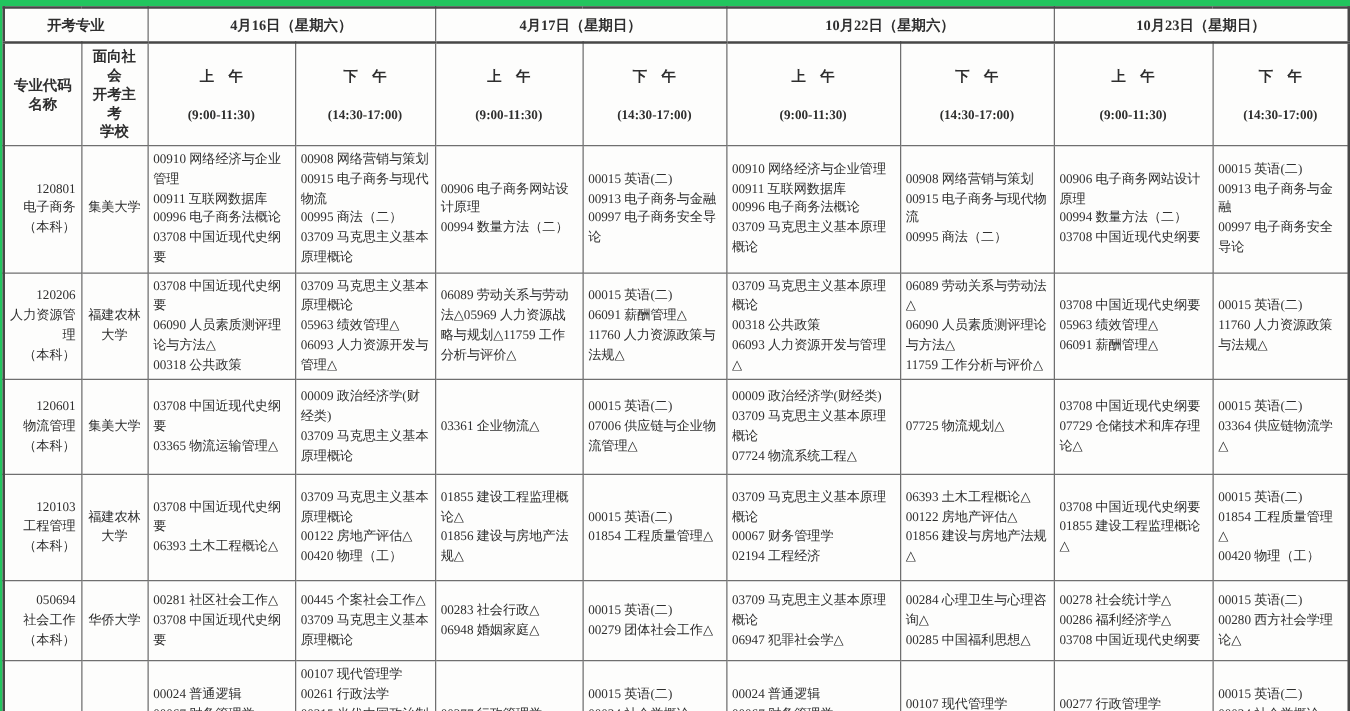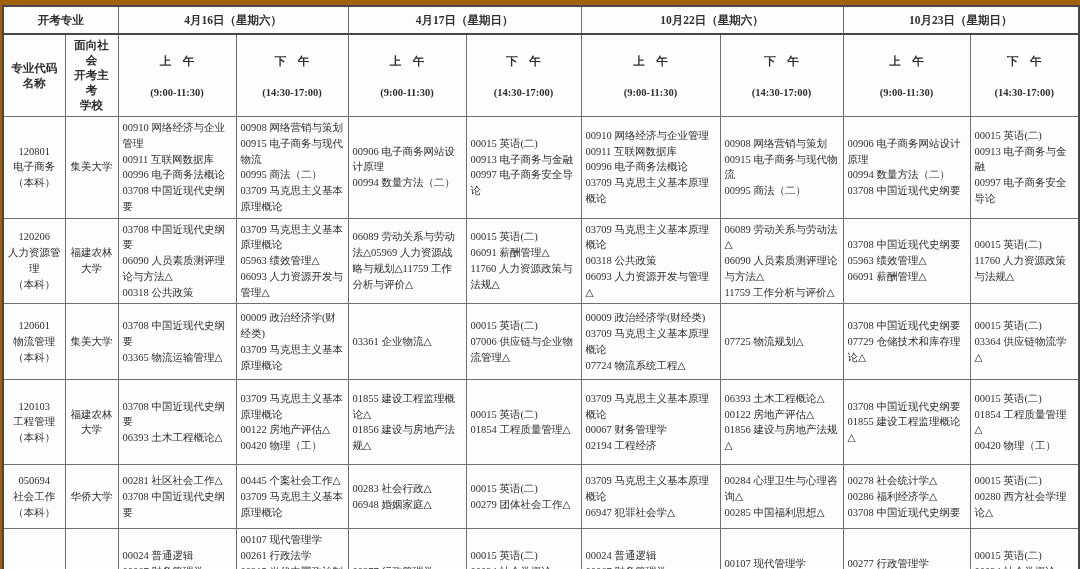--- a/index.html
+++ b/index.html
@@ -5,21 +5,21 @@
   html,body { margin:0; padding:0; }
   body {
     background:#cfcecb;
     font-family:"Liberation Serif","DejaVu Serif",serif;
     color:#2e2e2e;
   }
   .sheet {
     position:relative;
     width:1080px; height:569px;
     overflow:hidden;
-    background:#a16207;
+    background:#22c55e;
   }
   table.schedule {
     border-collapse:collapse;
     table-layout:fixed;
     width:1076px;
     margin:5px 0 0 2px;
     background:#fdfdfc;
     border:2px solid #474747;
   }
   th, td {
@@ -28,21 +28,21 @@
     vertical-align:middle;
     overflow:hidden;
   }
   thead th { text-align:center; font-weight:bold; font-size:11.5px; }
   thead tr.dates-row { height:28px; }
   thead tr.dates-row th { border-bottom:2px solid #474747; }
   thead tr.sessions-row { height:37px; }
   .multiline { white-space:pre-line; }
   .session-time { font-size:10.5px; font-weight:bold; margin-top:18px; }
   tbody td { font-size:10.5px; line-height:1.5; }
-  td.major-cell { text-align:center; white-space:pre-line; }
+  td.major-cell { text-align:right; white-space:pre-line; }
   td.school-cell { text-align:center; white-space:pre-line; }
   td.session-cell { text-align:left; white-space:pre-line; }
   tr.r0 { height:93px; }
   tr.r1 { height:79px;margin-top:12px; }
   tr.r2 { height:76px; }
   tr.r3 { height:85px; }
   tr.r4 { height:64px; }
   tr.r5 { height:107px; }
 </style>
 </head>

